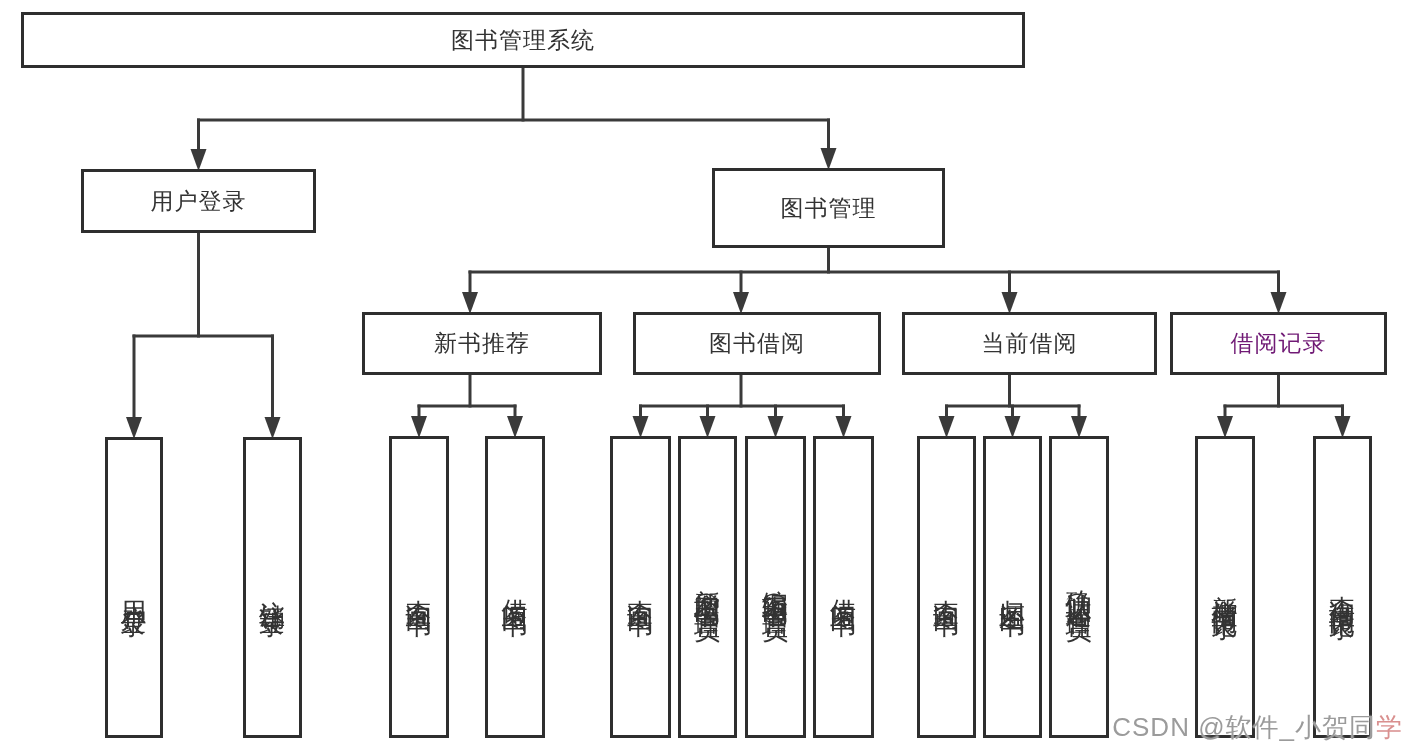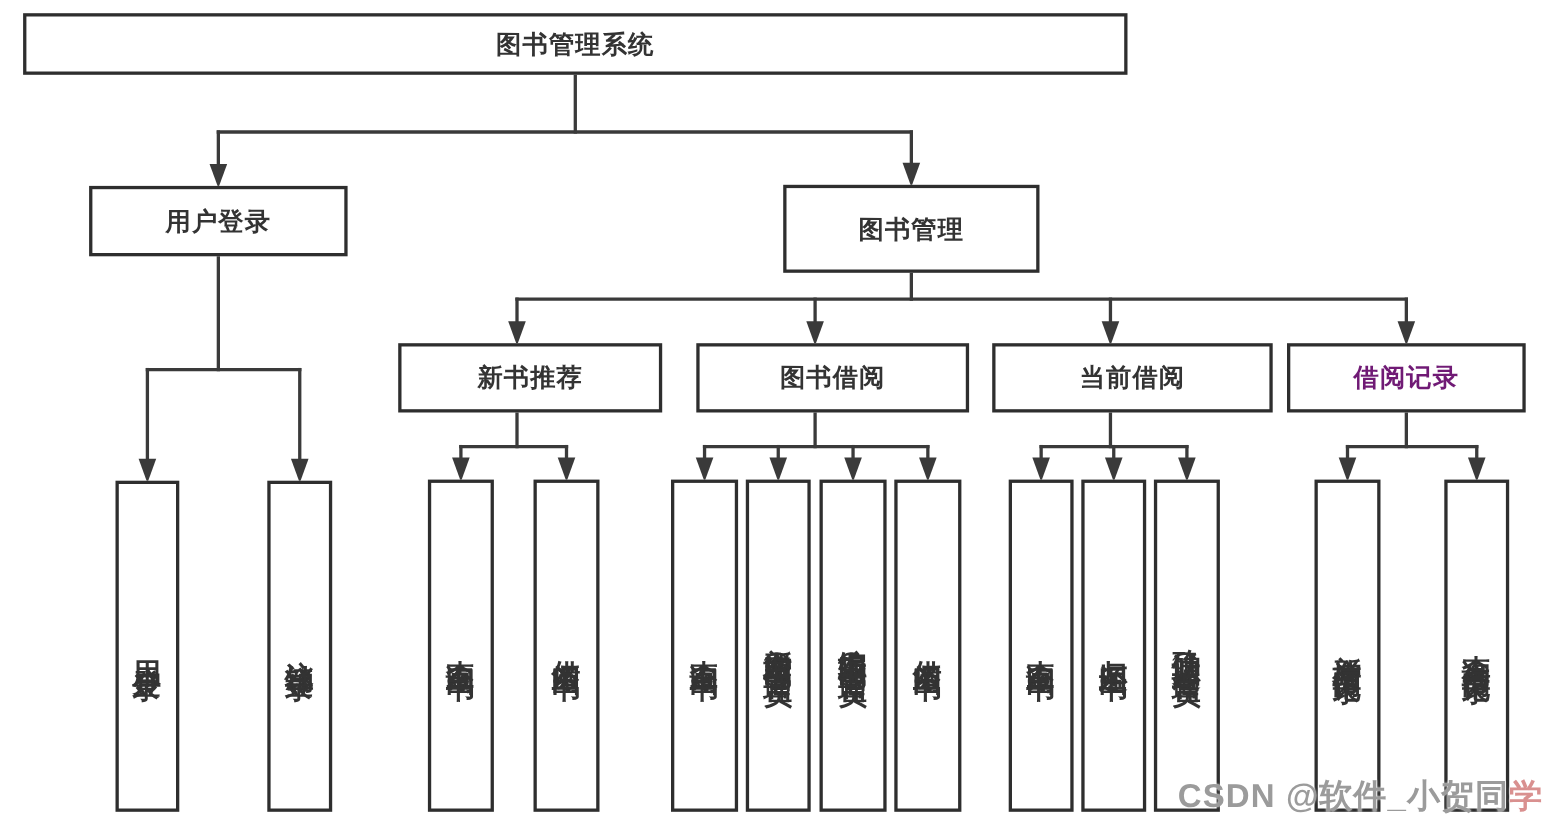--- a/index.html
+++ b/index.html
@@ -3,21 +3,20 @@
 <meta charset="utf-8">
 <style>
   html, body { margin: 0; padding: 0; background: #ffffff; }
   body { font-family: "Liberation Sans", sans-serif; }
   #canvas {
     position: relative;
     width: 1405px;
     height: 747px;
     background: #ffffff;
     overflow: hidden;
-    font-weight: bold;
   }
   #edges {
     position: absolute;
     left: 0; top: 0;
     width: 1405px;
     height: 747px;
   }
   .node {
     position: absolute;
     box-sizing: border-box;
@@ -39,21 +38,21 @@
     text-orientation: mixed;
     font-size: 26px;
     line-height: 1.0;
     letter-spacing: 4px;
     white-space: nowrap;
   }
   #watermark {
     position: absolute;
     right: 2px;
     bottom: 2px;
-    font-size: 30px;
+    font-size: 26px;
     letter-spacing: 1px;
     color: #9b9b9b;
     text-shadow: 0 0 2px #ffffff;
     white-space: nowrap;
     margin-top: 38px;
   }
   #watermark .wm-accent { color: #d9908f; }
 </style>
 </head>
 <body>

